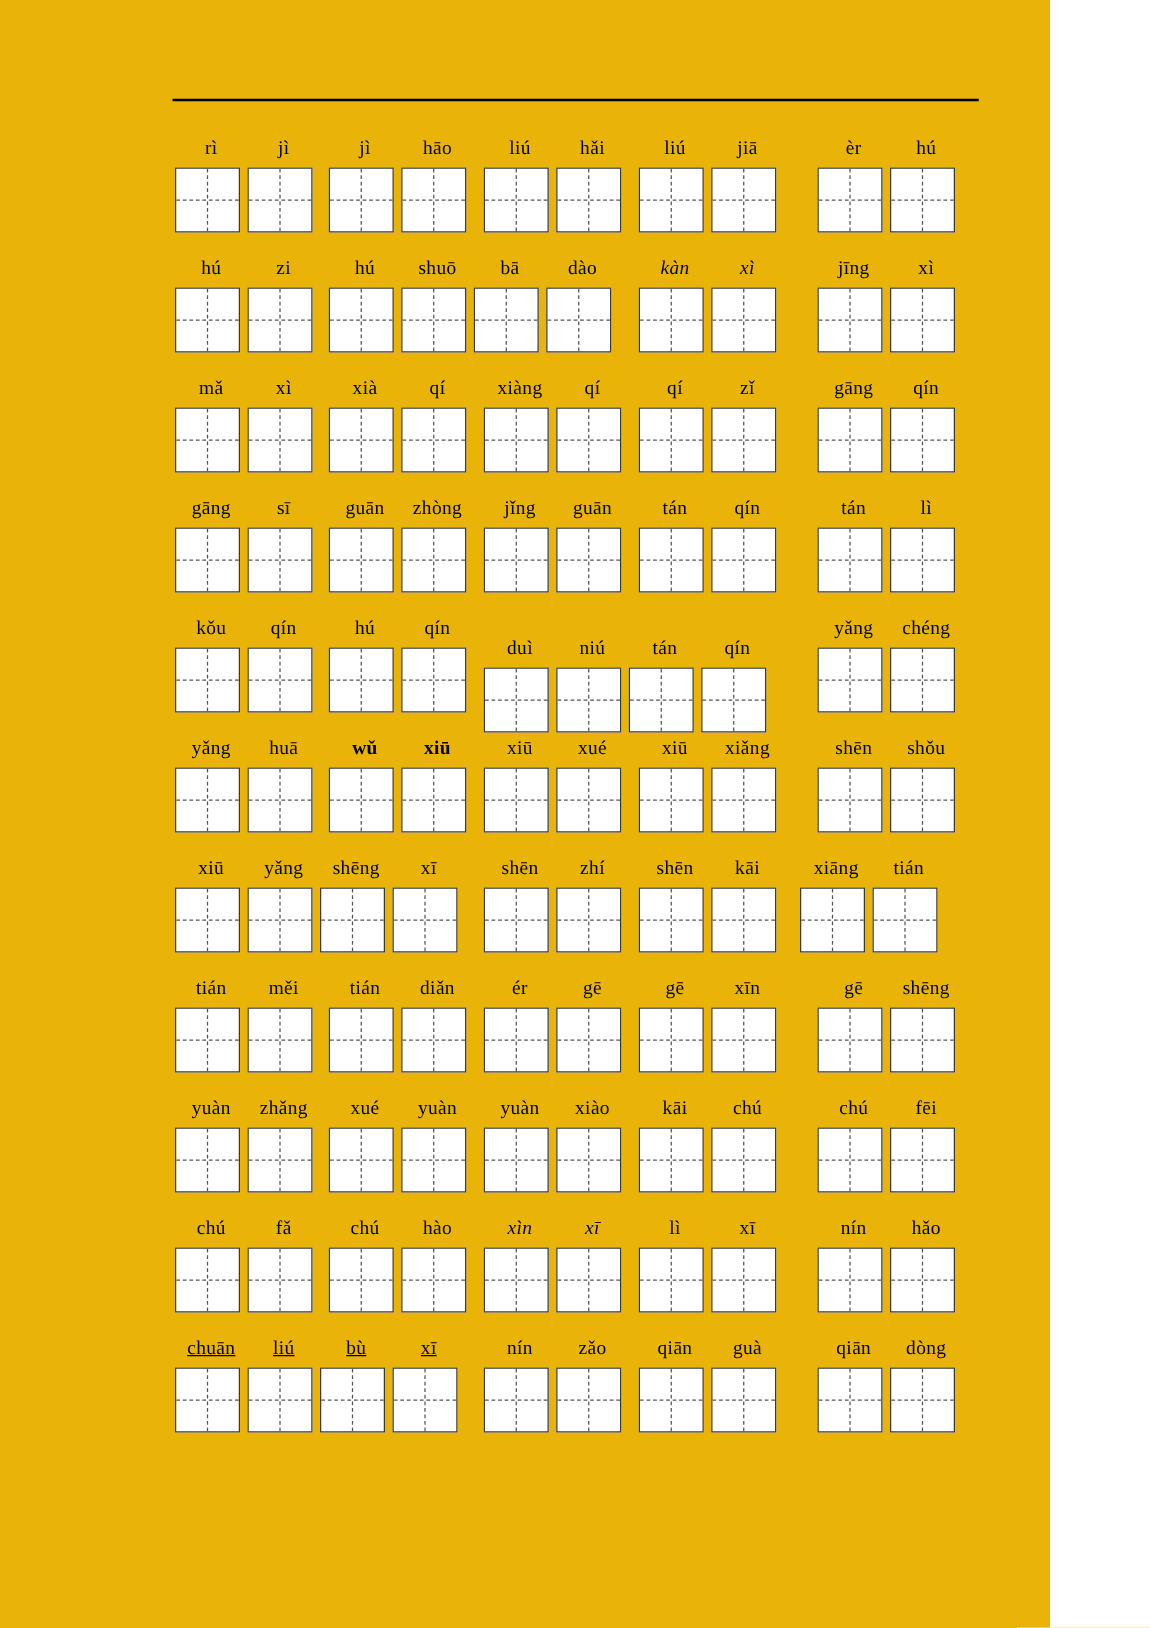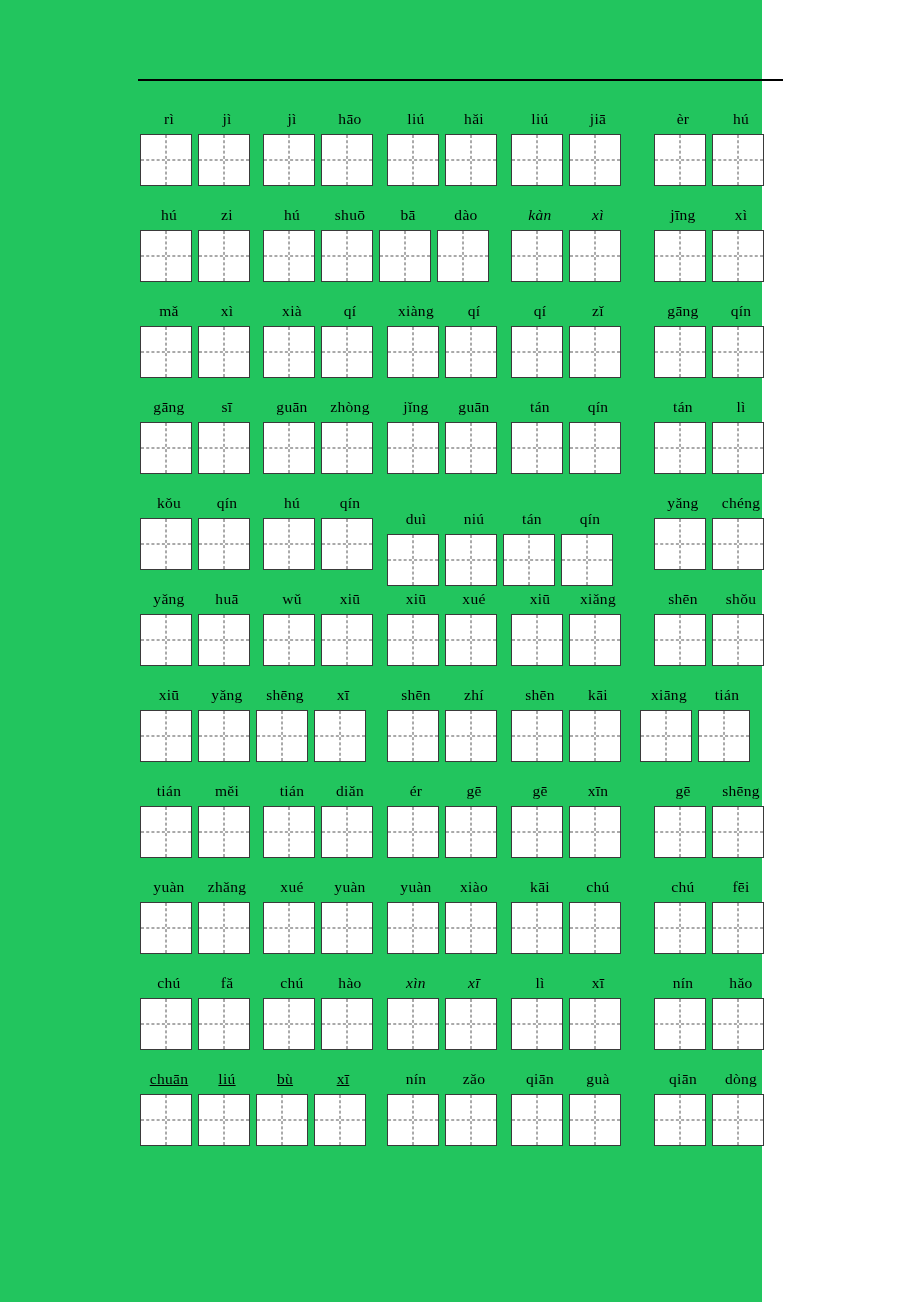--- a/index.html
+++ b/index.html
@@ -10,23 +10,23 @@
   body {
     width: 920px;
     height: 1302px;
     font-family: "Liberation Serif", serif;
     position: relative;
     overflow: hidden;
   }
 
   #page {
     position: relative;
-    width: 762px;
+    width: 840px;
     height: 1302px;
-    background: #22c55e;
+    background: #eab308;
   }
 
   .top-rule {
     position: absolute;
     left: 138px;
     top: 79px;
     width: 645px;
     height: 0;
     border-top: 2px solid #000000;
   }
@@ -517,21 +517,21 @@
             <div class="cell">
               <div class="vline"></div>
               <div class="hline"></div>
             </div>
             <div class="cell">
               <div class="vline"></div>
               <div class="hline"></div>
             </div>
           </div>
         </div>
-        <div class="group" style="left: 263px;">
+        <div class="group" style="left: 263px; font-weight: bold;">
           <div class="labels">
             <div class="label">wǔ</div>
             <div class="label">xiū</div>
           </div>
           <div class="boxes">
             <div class="cell">
               <div class="vline"></div>
               <div class="hline"></div>
             </div>
             <div class="cell">

